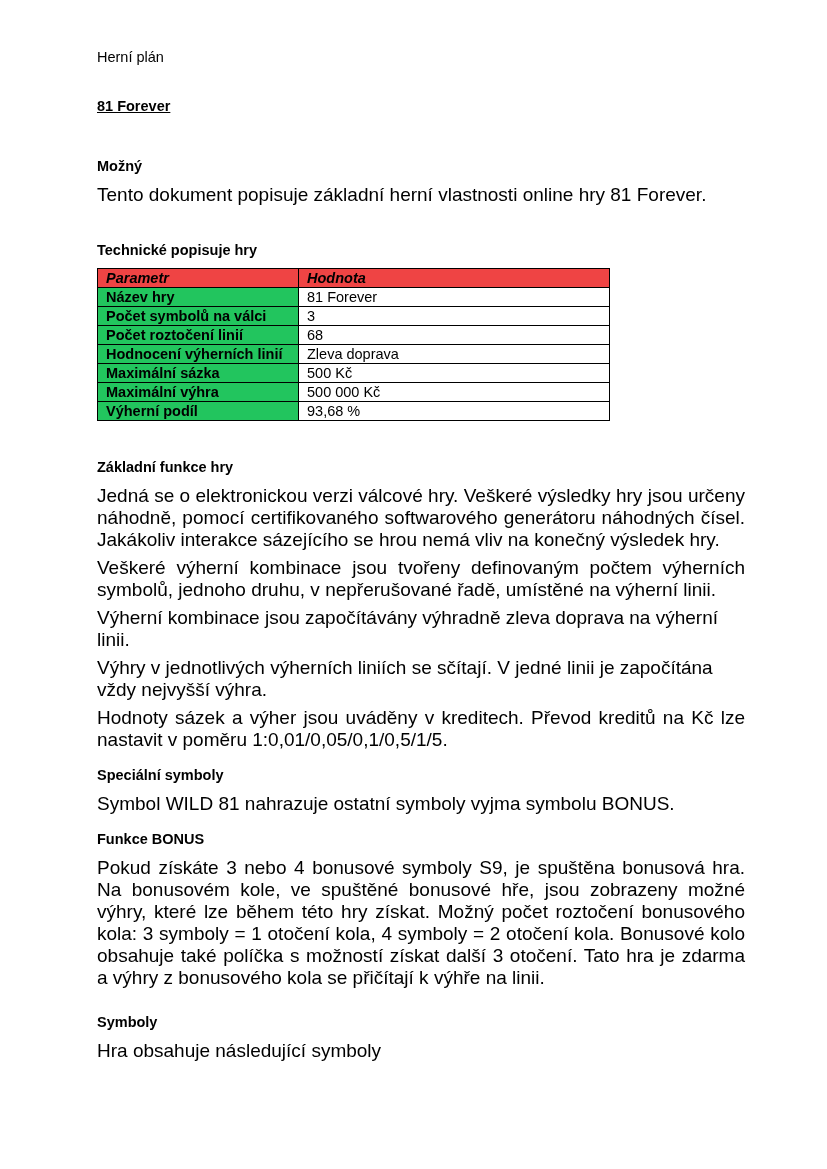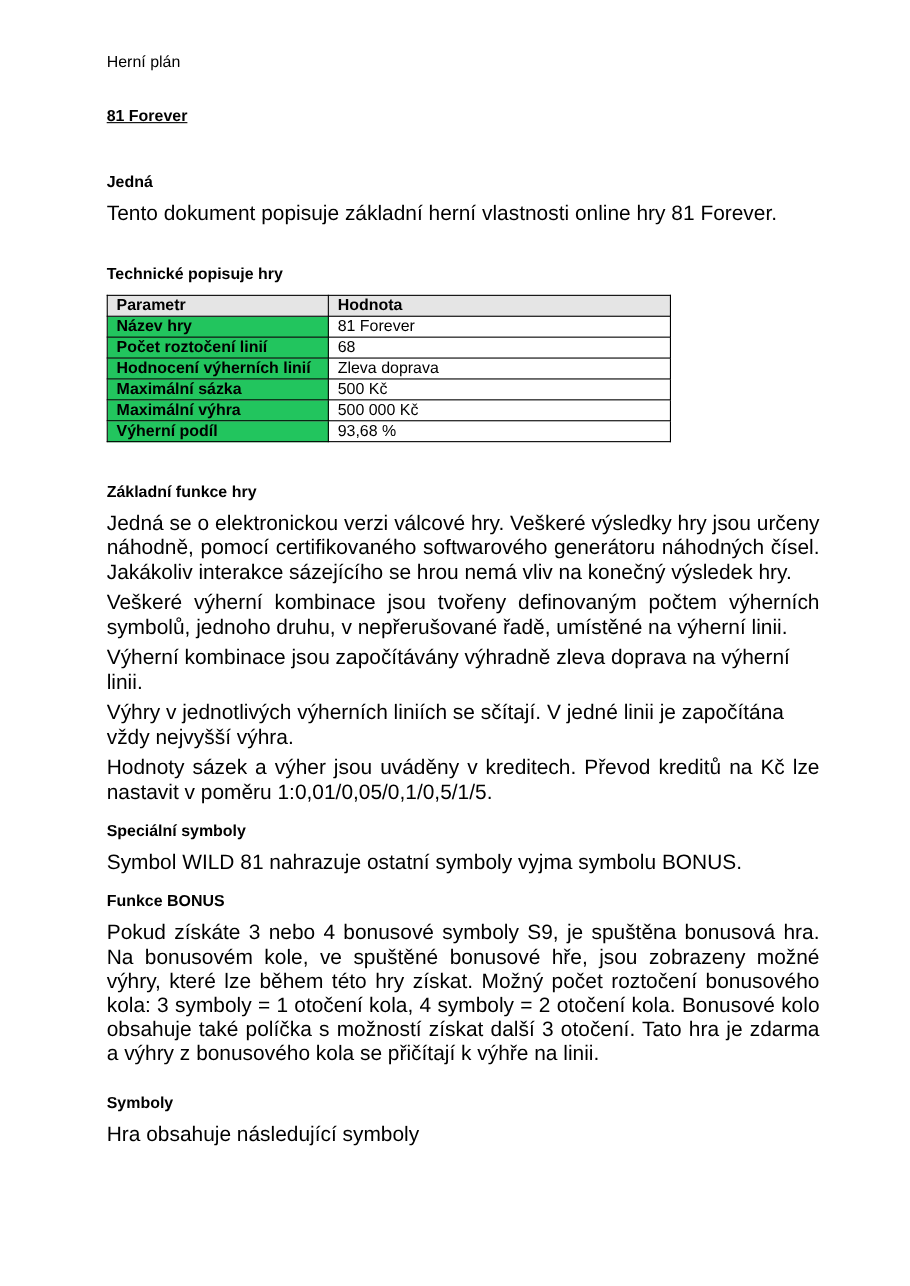--- a/index.html
+++ b/index.html
@@ -57,53 +57,57 @@
     border: 1px solid #000000;
     font-size: 14.5px;
     line-height: 16px;
     padding: 1px 7px 1px 8px;
     height: 18px;
     text-align: left;
     vertical-align: middle;
   }
   table.params col.c-param { width: 201px; }
   table.params col.c-value { width: 311px; }
-  table.params th { font-weight: bold; background: #e5e5e5; }
+  table.params th { font-weight: bold; background: #ef4444; font-style: italic; }
   table.params td.param-cell { font-weight: bold; background: #22c55e; }
   table.params td.value-cell { font-weight: normal; background: #ffffff; }
 </style>
 </head>
 <body>
 
 <div class="page">
 
   <p class="header-text">Herní plán</p>
 
   <p class="doc-title">81 Forever</p>
 
-  <h2 class="section-heading first">Jedná</h2>
+  <h2 class="section-heading first">Možný</h2>
   <p class="body-text">Tento dokument popisuje základní herní vlastnosti online hry 81 Forever.</p>
 
   <div class="spacer-after-intro"></div>
 
   <h2 class="section-heading">Technické popisuje hry</h2>
 
   <table class="params">
     <colgroup>
         <col class="c-param">
         <col class="c-value">
       </colgroup>
     <tbody>
         <tr>
       <th>Parametr</th>
       <th>Hodnota</th>
     </tr>
     <tr>
       <td class="param-cell">Název hry</td>
       <td class="value-cell">81 Forever</td>
+    </tr>
+    <tr>
+      <td class="param-cell">Počet symbolů na válci</td>
+      <td class="value-cell">3</td>
     </tr>
     <tr>
       <td class="param-cell">Počet roztočení linií</td>
       <td class="value-cell">68</td>
     </tr>
     <tr>
       <td class="param-cell">Hodnocení výherních linií</td>
       <td class="value-cell">Zleva doprava</td>
     </tr>
     <tr>

